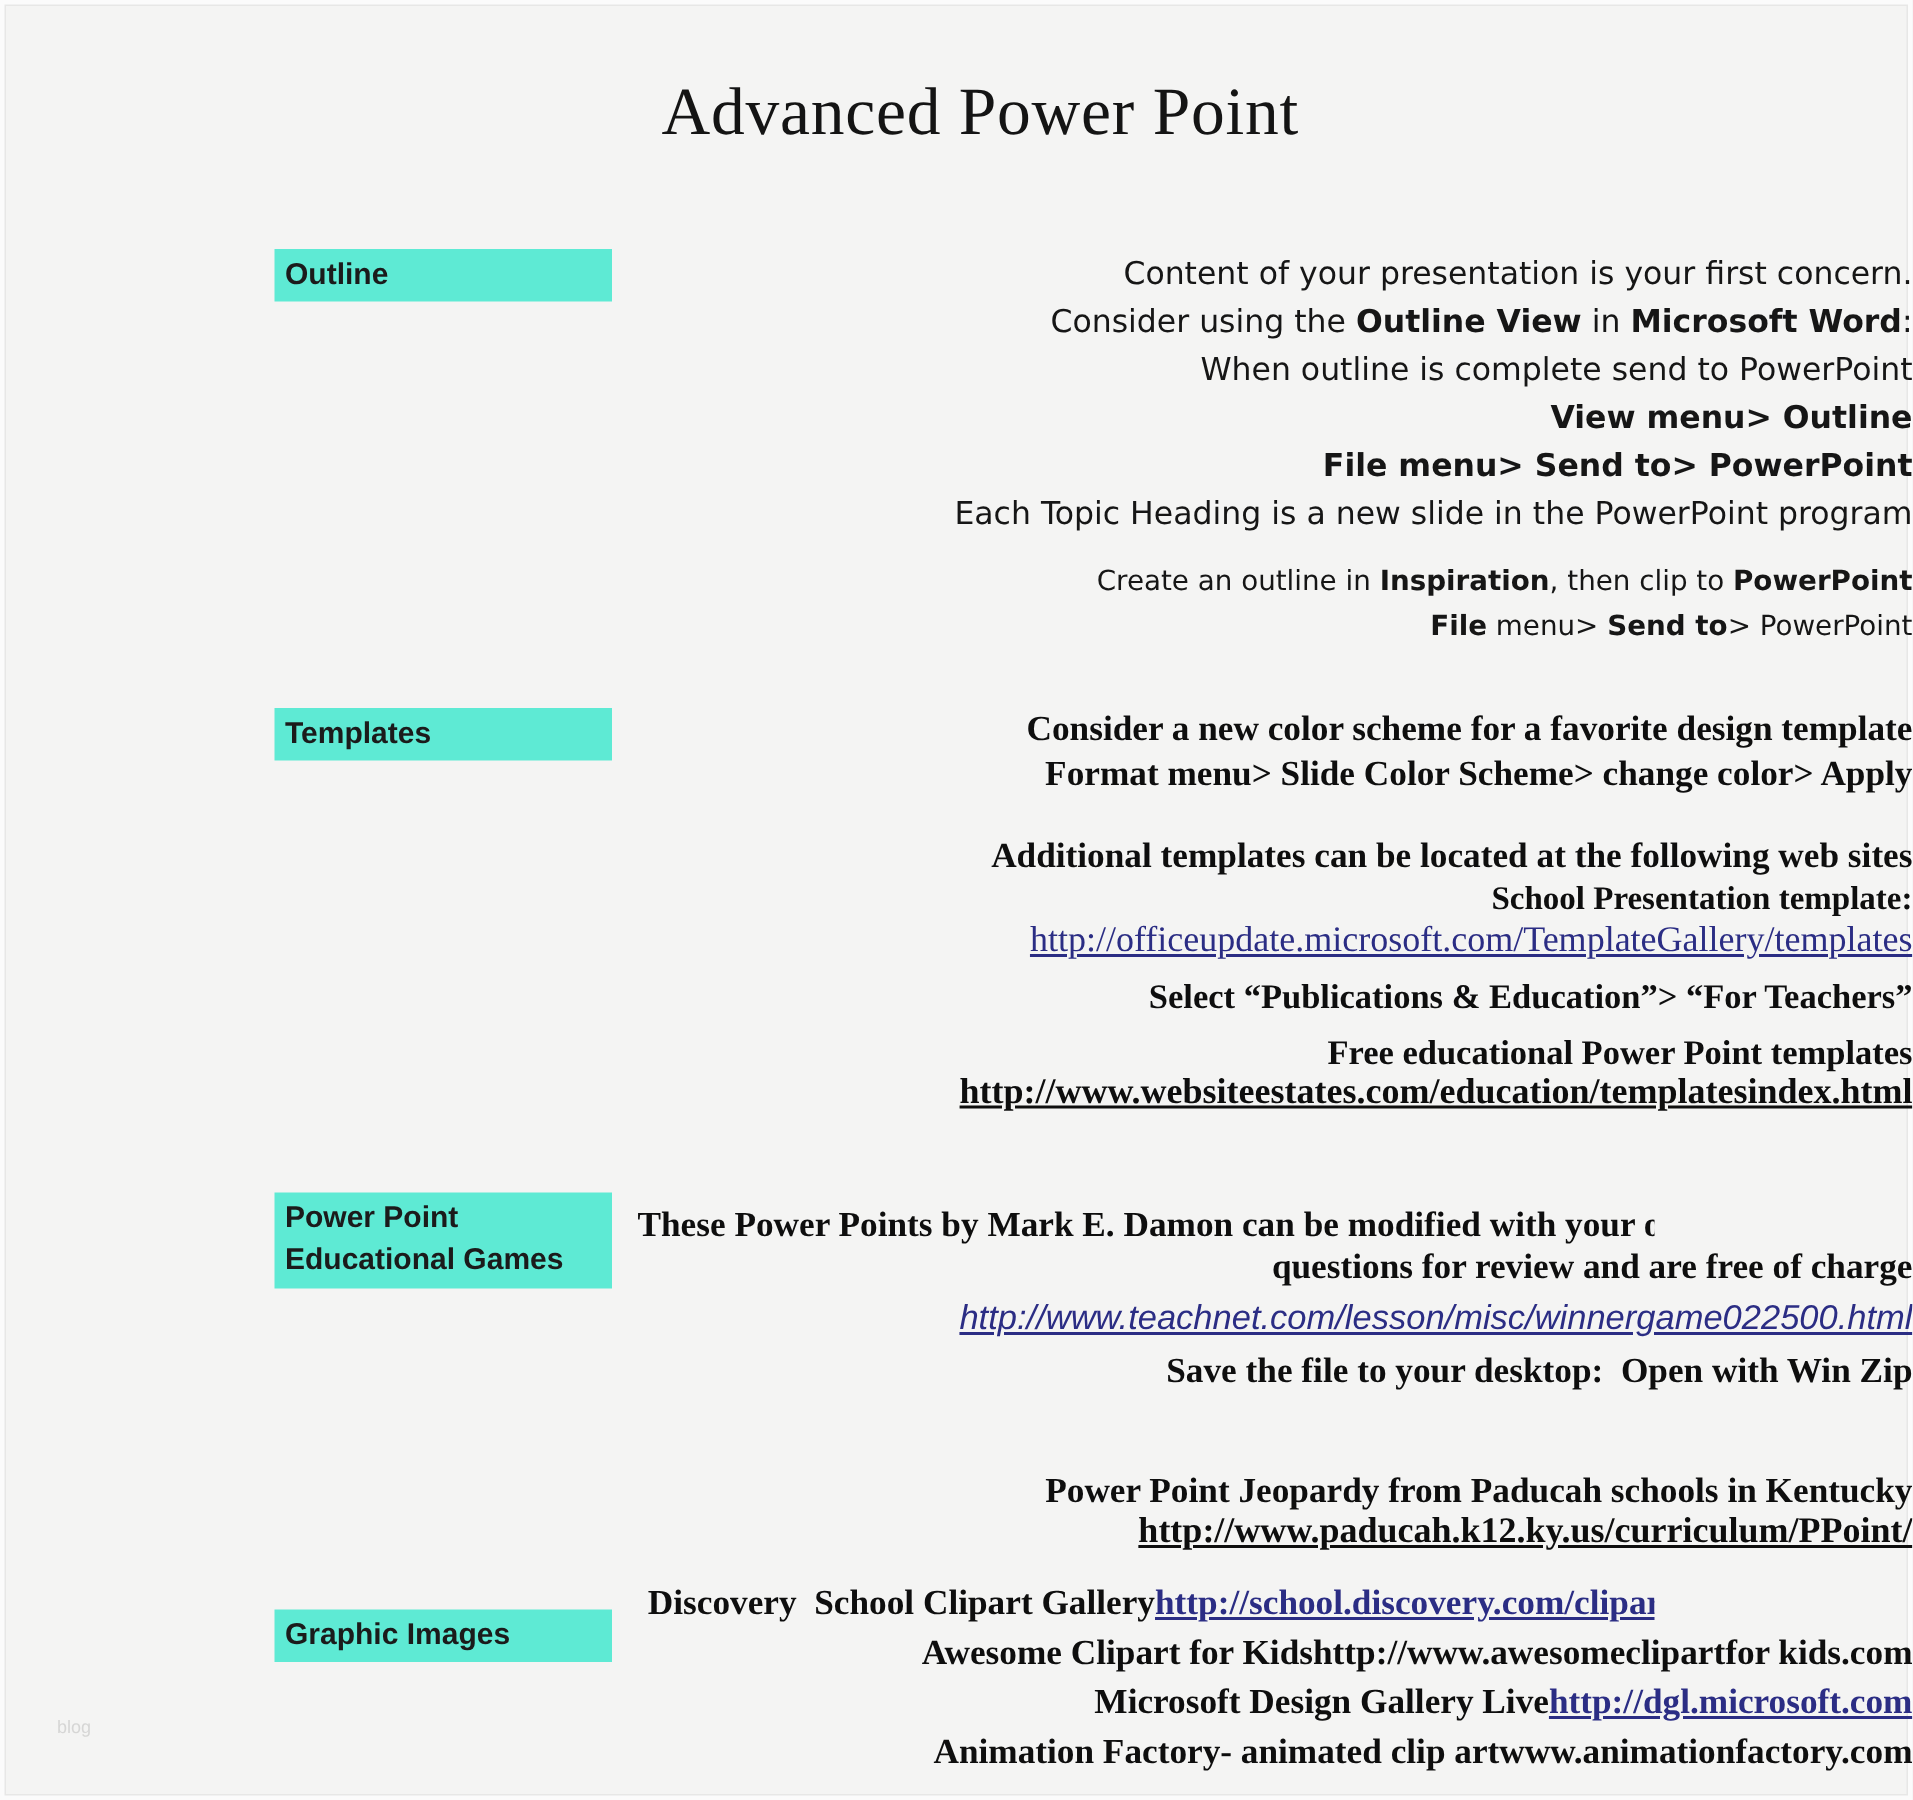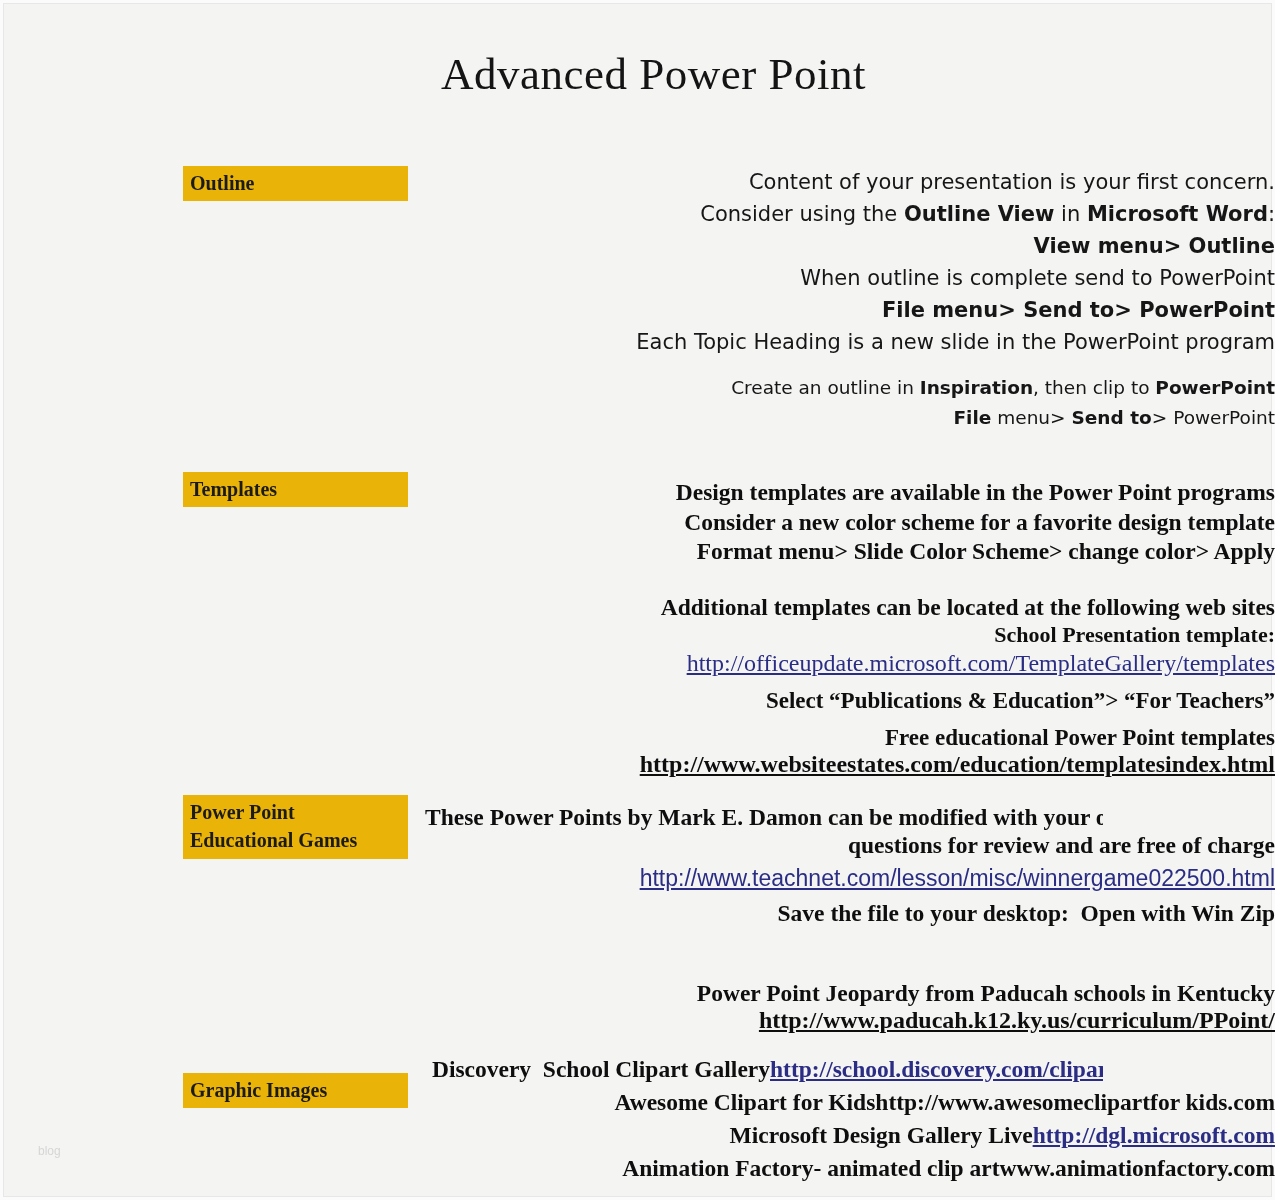--- a/index.html
+++ b/index.html
@@ -14,24 +14,24 @@
   .title {
     position:absolute; top:48px; left:16px; width:100%;
     text-align:center;
     font-family:"Liberation Serif", serif;
     font-size:45px; font-weight:400; color:#141414;
     letter-spacing:0.5px;
   }
   .section { position:absolute; left:183px; right:0; display:flex; align-items:flex-start; }
   .label-col { flex:0 0 242px; width:242px; }
   .label-box {
-    background:#eab308;
+    background:#5eead4;
     width:225px; box-sizing:border-box;
     padding:4px 4px 4px 7px;
-    font-family:Liberation Serif, serif;
+    font-family:Liberation Sans, sans-serif;
     font-weight:700; font-size:20px; line-height:27px; color:#1b1b1b;
   }
   .content-col { flex:1 1 auto; min-width:0;text-align:right; }
 
   
   .comic  { font-family:"DejaVu Sans", sans-serif; font-size:21px; line-height:32px; color:#161616; }
   .comic b { font-weight:700; }
   .comic-sm { font-family:"DejaVu Sans", sans-serif; font-size:18.5px; line-height:30px; color:#161616; margin-top:15px; }
   .comic-sm b { font-weight:700; }
 
@@ -63,37 +63,36 @@
 
   <div class="title">Advanced Power Point</div>
 
   <div class="section" style="top:166px;">
     <div class="label-col">
       <div class="label-box">Outline</div>
     </div>
     <div class="content-col">
       <div class="comic line">Content of your presentation is your first concern.</div>
       <div class="comic line"><span>Consider using the </span><b>Outline View</b><span> in </span><b>Microsoft Word</b><span>:</span></div>
+      <div class="comic line">When outline is complete send to PowerPoint</div>
       <div class="comic line"><b>View menu&gt; Outline</b></div>
-      <div class="comic line">When outline is complete send to PowerPoint</div>
       <div class="comic line"><b>File menu&gt; Send to&gt; PowerPoint</b></div>
       <div class="comic line">Each Topic Heading is a new slide in the PowerPoint program</div>
       <div class="comic-sm">
         <div class="line"><span>Create an outline in </span><b>Inspiration</b><span>, then clip to </span><b>PowerPoint</b></div>
         <div class="line"><b>File</b><span> menu&gt; </span><b>Send to</b><span>&gt; PowerPoint</span></div>
       </div>
     </div>
   </div>
 
   <div class="section" style="top:472px;">
     <div class="label-col">
       <div class="label-box">Templates</div>
     </div>
     <div class="content-col">
-      <div class="sb line" style="padding-top:6px;">Design templates are available in the Power Point programs</div>
       <div class="sb line">Consider a new color scheme for a favorite design template</div>
       <div class="sb line">Format menu&gt; Slide Color Scheme&gt; change color&gt; Apply</div>
       <div style="margin-top:26px;">
         <div class="sb sb-tight line">Additional templates can be located at the following web sites</div>
         <div class="sb line" style="font-size:22px; line-height:27px;">School Presentation template:</div>
         <div class="line" style="line-height:31px;"><a class="link-navy-serif">http://officeupdate.microsoft.com/TemplateGallery/templates</a></div>
         <div class="sb line" style="font-size:23px; line-height:30px; margin-top:5px;">Select “Publications &amp; Education”&gt; “For Teachers”</div>
         <div class="sb line" style="font-size:23px; line-height:27px; margin-top:8px;">Free educational Power Point templates</div>
         <div class="line" style="line-height:27px;"><a class="link-black-serif-b">http://www.websiteestates.com/education/templatesindex.html</a></div>
       </div>
@@ -103,21 +102,21 @@
   <div class="section" style="top:795px;">
     <div class="label-col">
       <div class="label-box" style="line-height:28px; padding-top:3px; padding-bottom:5px;">
         <div>Power Point</div>
         <div>Educational Games</div>
       </div>
     </div>
     <div class="content-col" style="padding-top:8px;">
       <div class="sb sb-tight line clipline">These Power Points by Mark E. Damon can be modified with your own</div>
       <div class="sb sb-tight line">questions for review and are free of charge</div>
-      <div class="line" style="line-height:33px; margin-top:3px;"><a class="link-navy-sans">http://www.teachnet.com/lesson/misc/winnergame022500.html</a></div>
+      <div class="line" style="line-height:33px; margin-top:3px;font-style:italic;"><a class="link-navy-sans">http://www.teachnet.com/lesson/misc/winnergame022500.html</a></div>
       <div class="sb line" style="line-height:33px;">Save the file to your desktop: &nbsp;Open with Win Zip</div>
       <div class="sb sb-tight line" style="margin-top:49px;">Power Point Jeopardy from Paducah schools in Kentucky</div>
       <div class="line" style="line-height:26px;"><a class="link-black-serif-b">http://www.paducah.k12.ky.us/curriculum/PPoint/</a></div>
     </div>
   </div>
 
   <div class="section" style="top:1053px;">
     <div class="label-col">
       <div class="label-box" style="margin-top:20px;">Graphic Images</div>
     </div>

